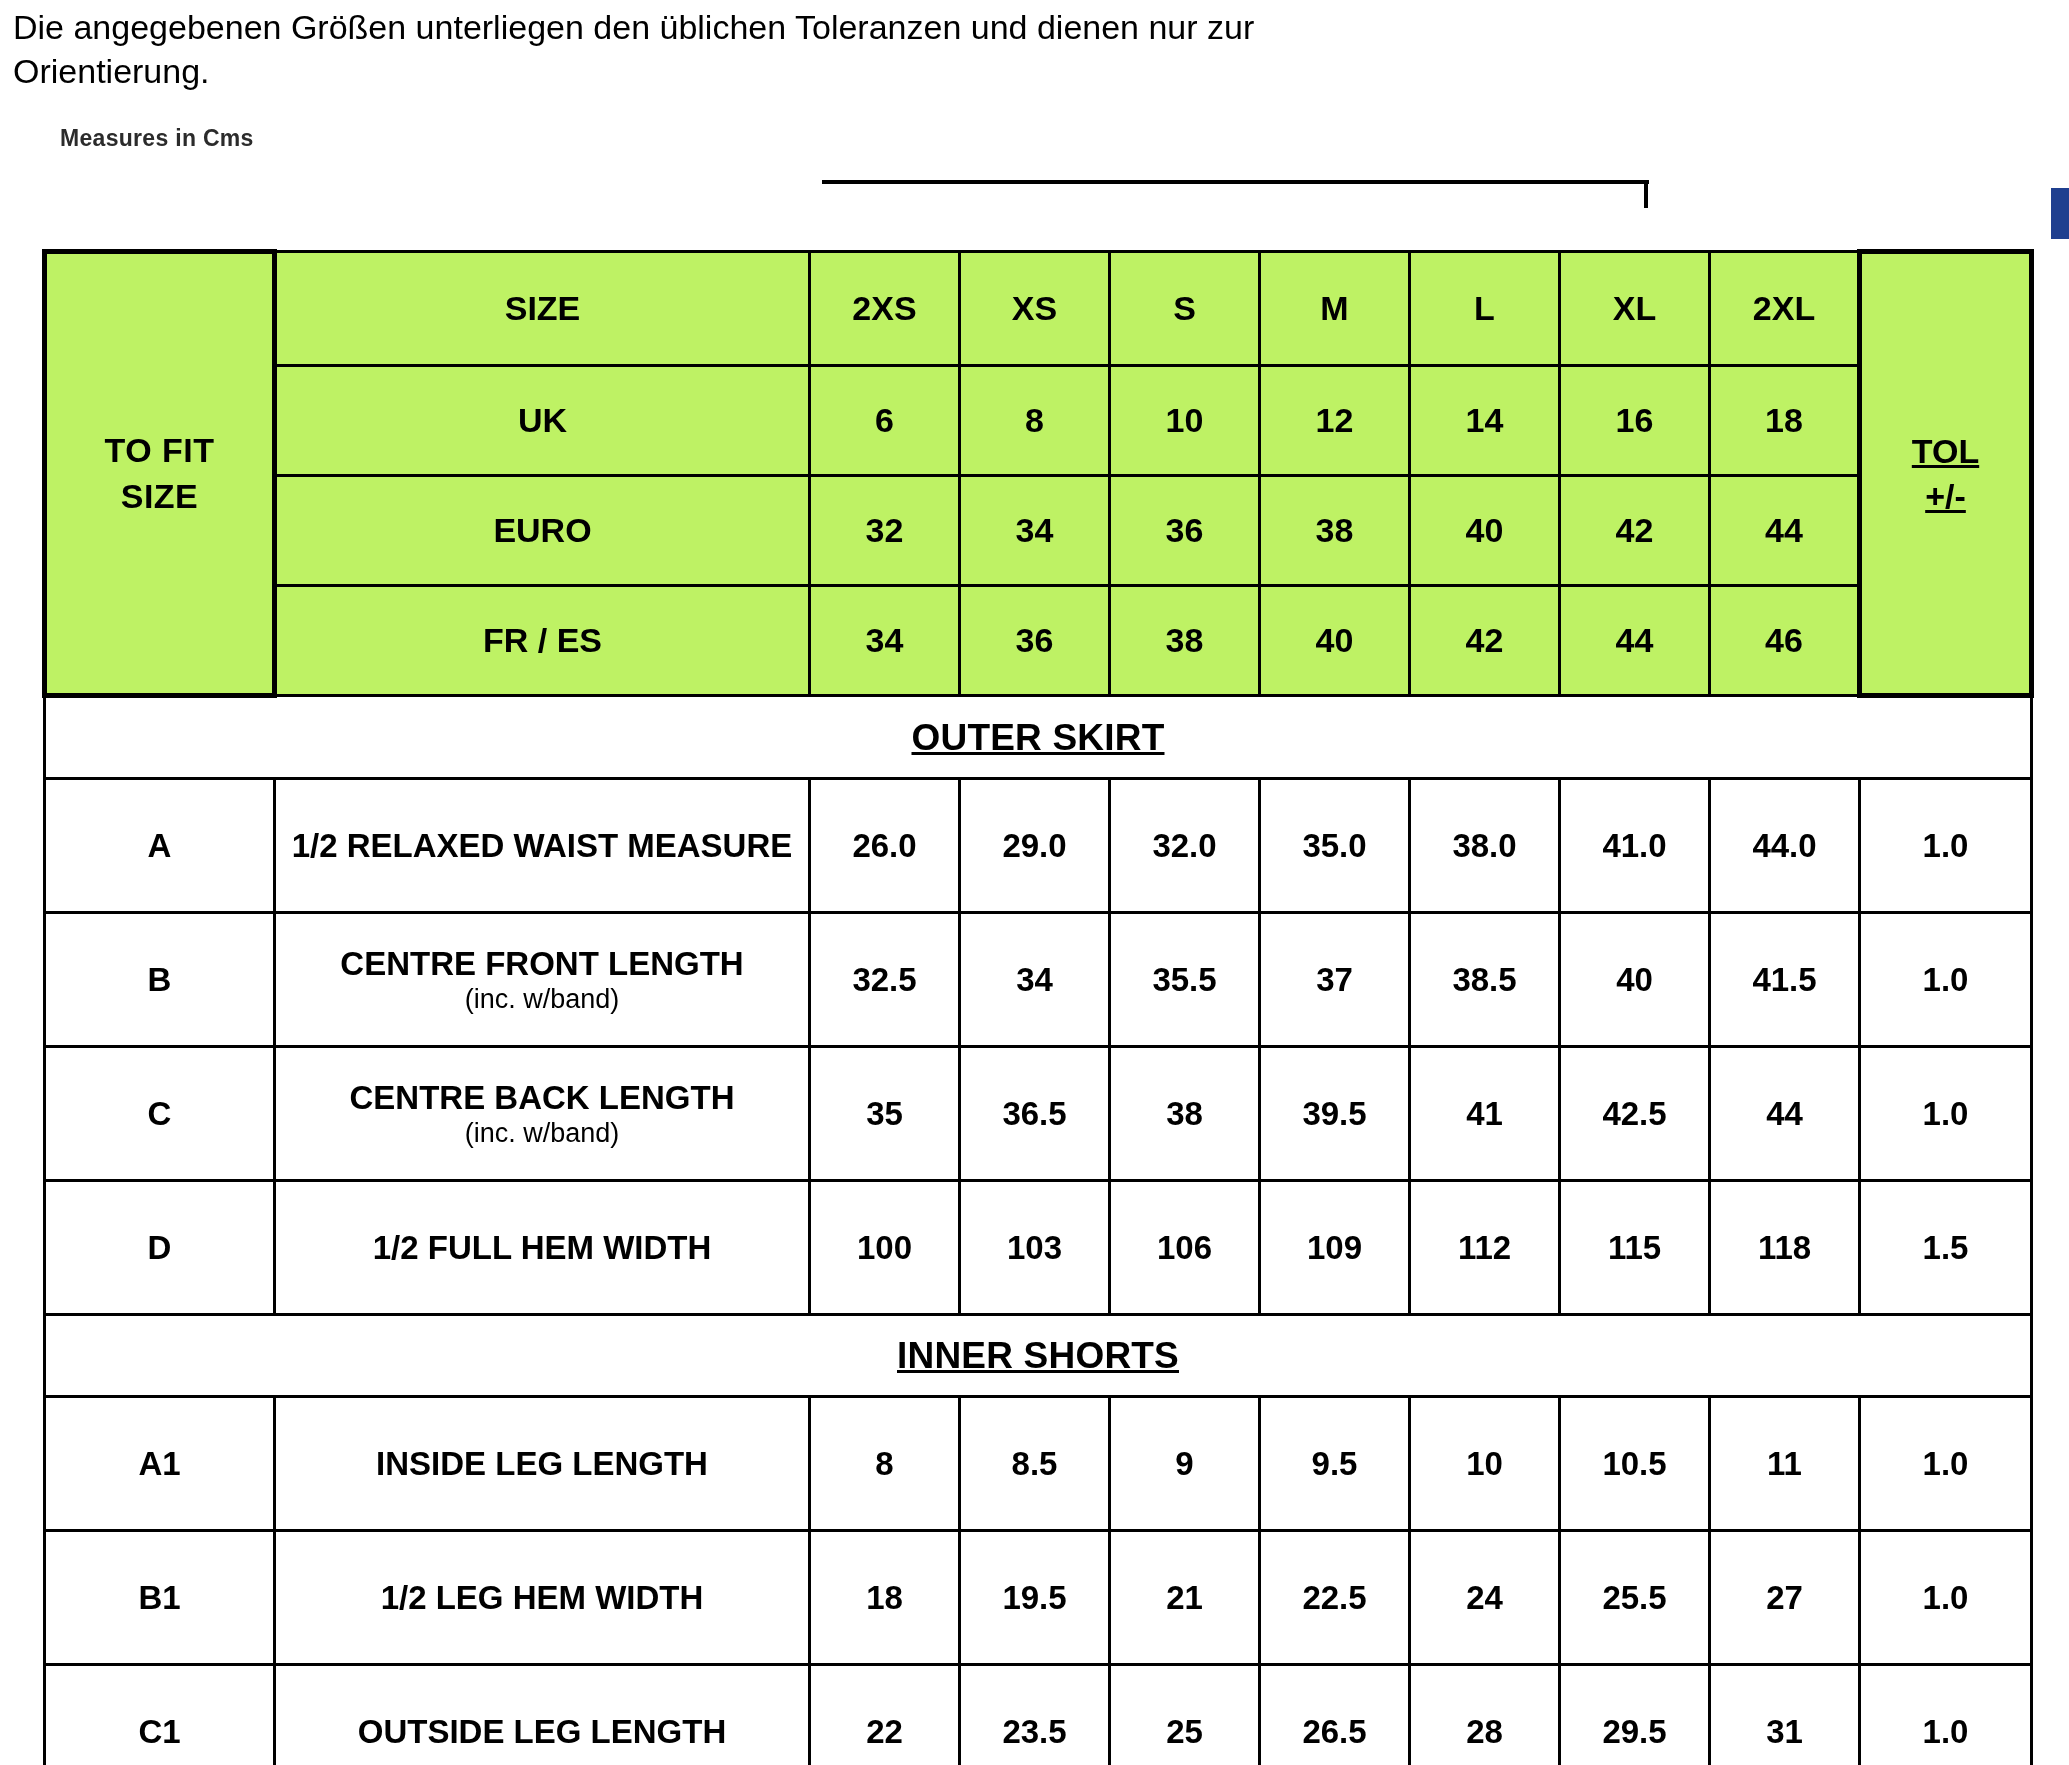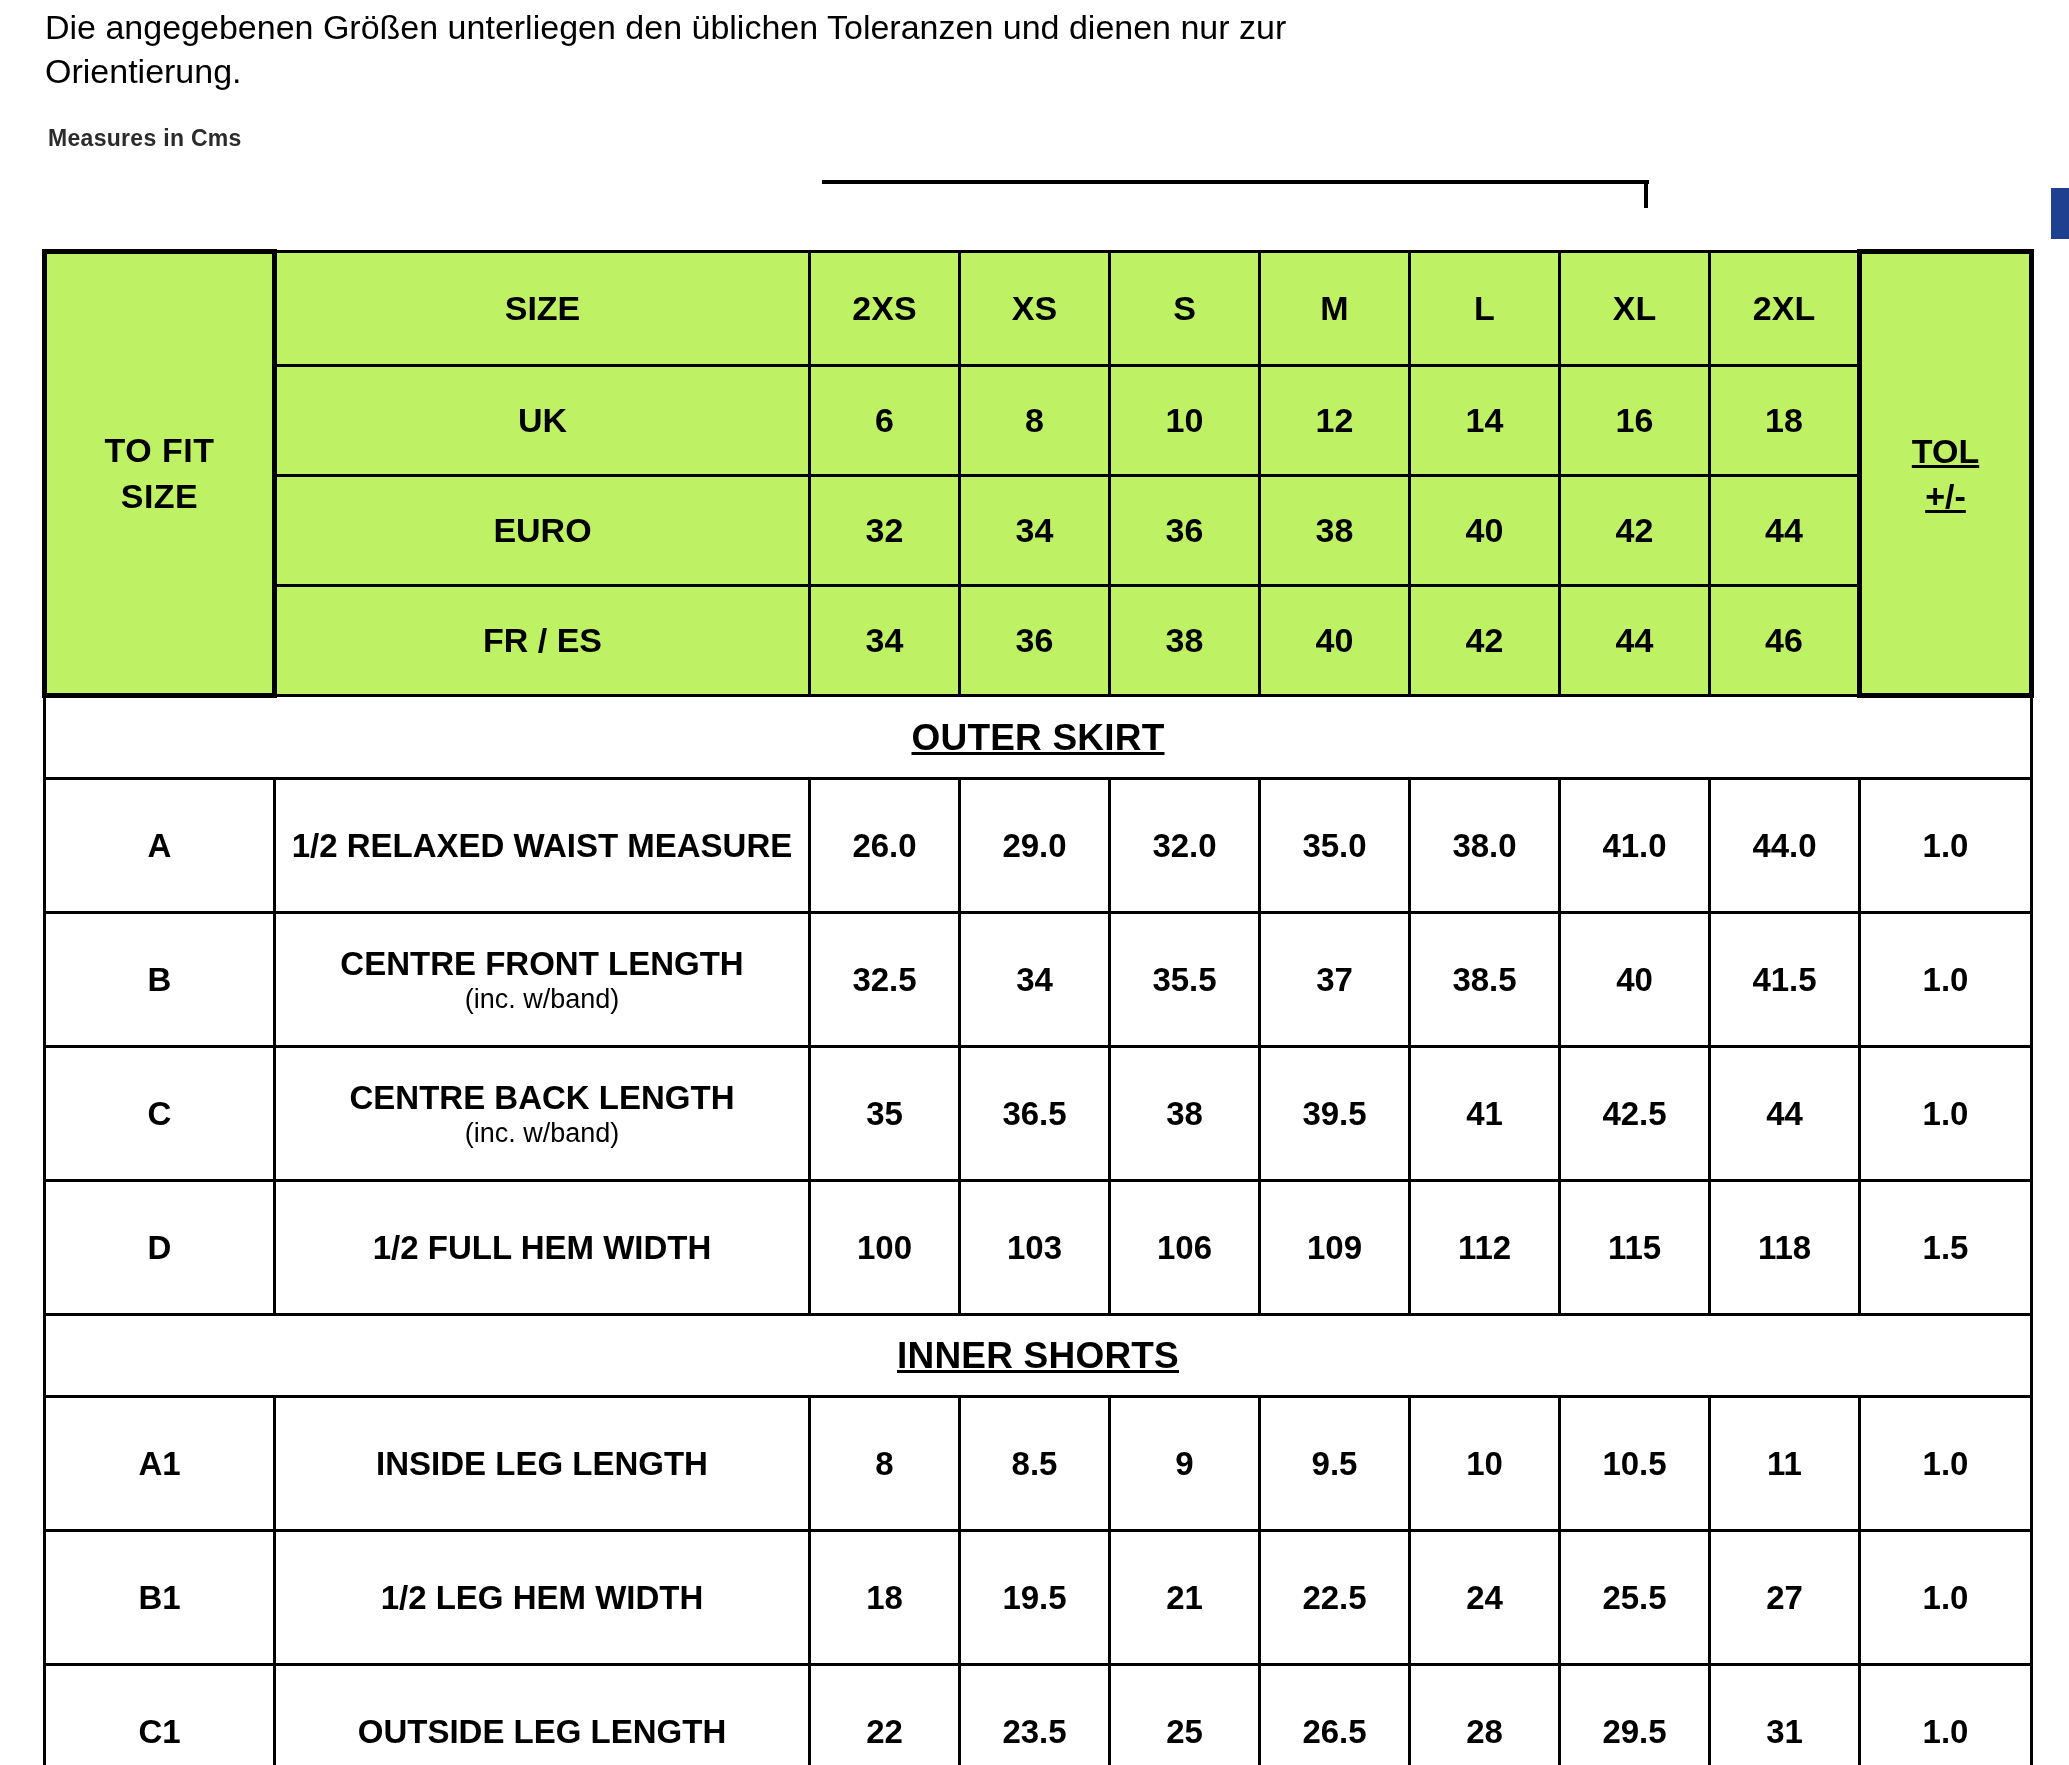--- a/index.html
+++ b/index.html
@@ -13,34 +13,33 @@
     font-family: "Liberation Sans", sans-serif;
     color: #000000;
     overflow: hidden;
     position: relative;
   }
   .intro {
     padding: 6px 0 0 13px;
     font-size: 34px;
     line-height: 1.28;
     color: #000;
-    margin-left: 32px;
   }
   .intro p {
     margin: 0;
   }
   .intro .gap {
     height: 26px;
   }
   .measures-label {
     font-family: "Liberation Sans", sans-serif;
     font-size: 23px;
     font-weight: bold;
     color: #2b2b2b;
-    padding: 6px 0 4px 48px;
+    padding: 6px 0 4px 60px;
     letter-spacing: 0.3px;
   }
   
   .rule-long {
     position: absolute;
     left: 822px;
     top: 180px;
     width: 827px;
     height: 4px;
     background: #000;

